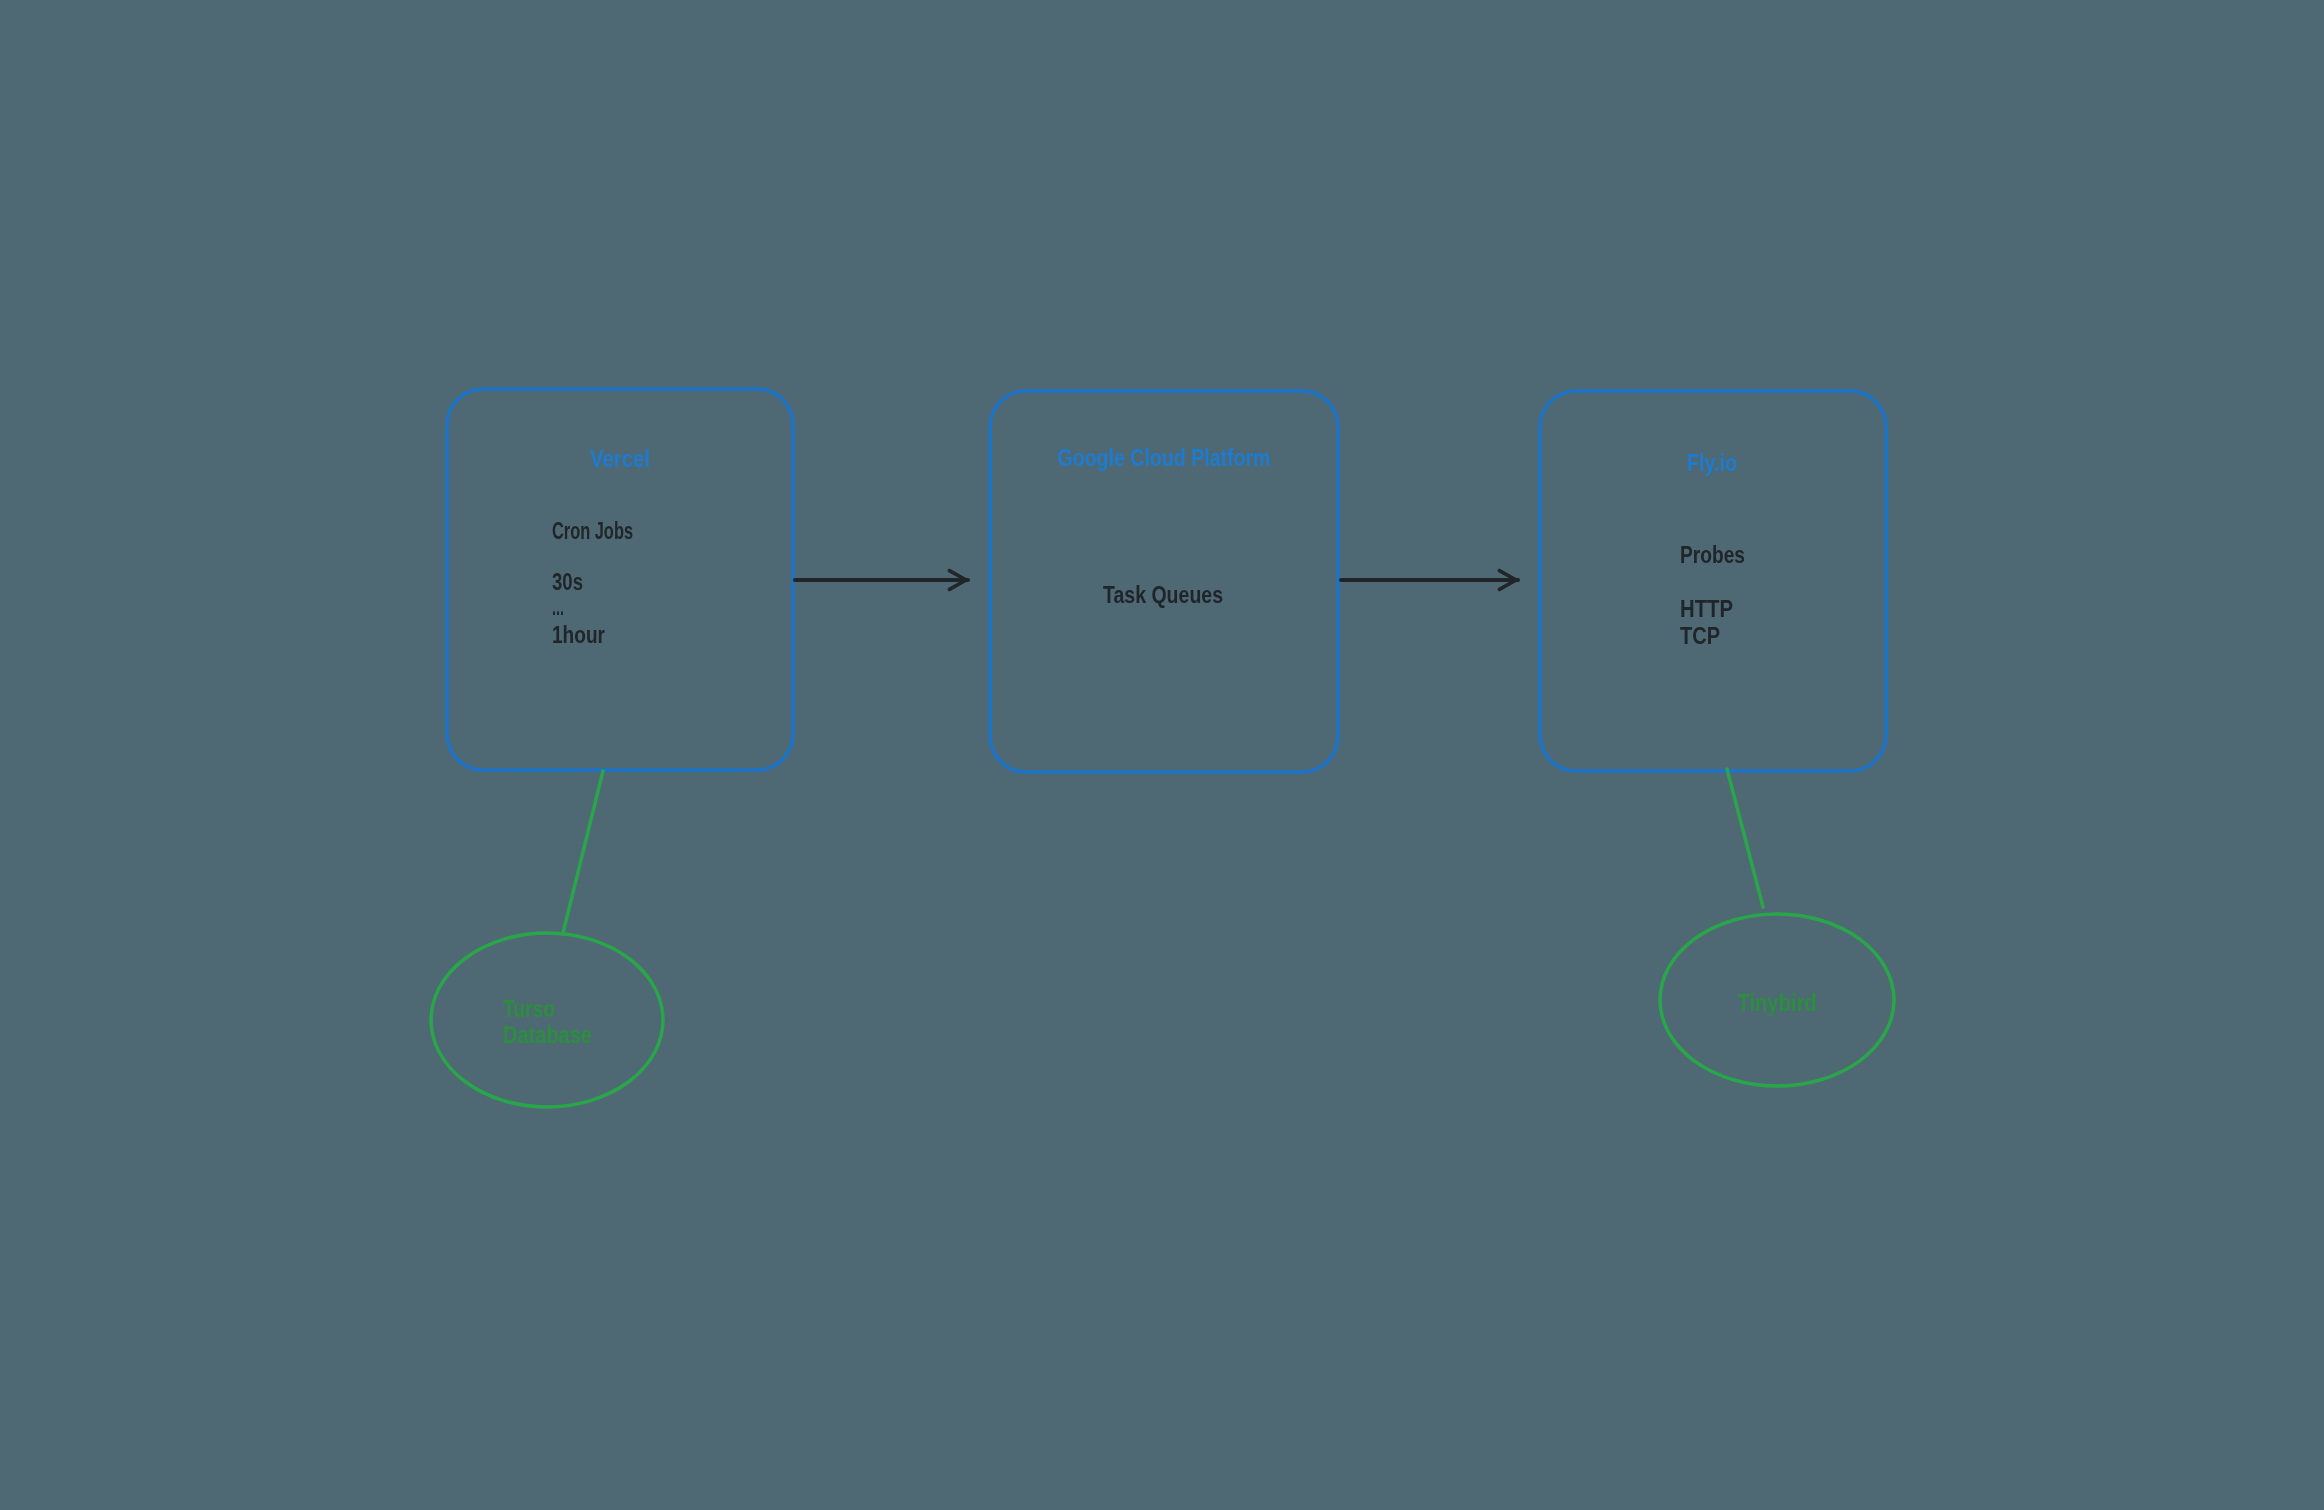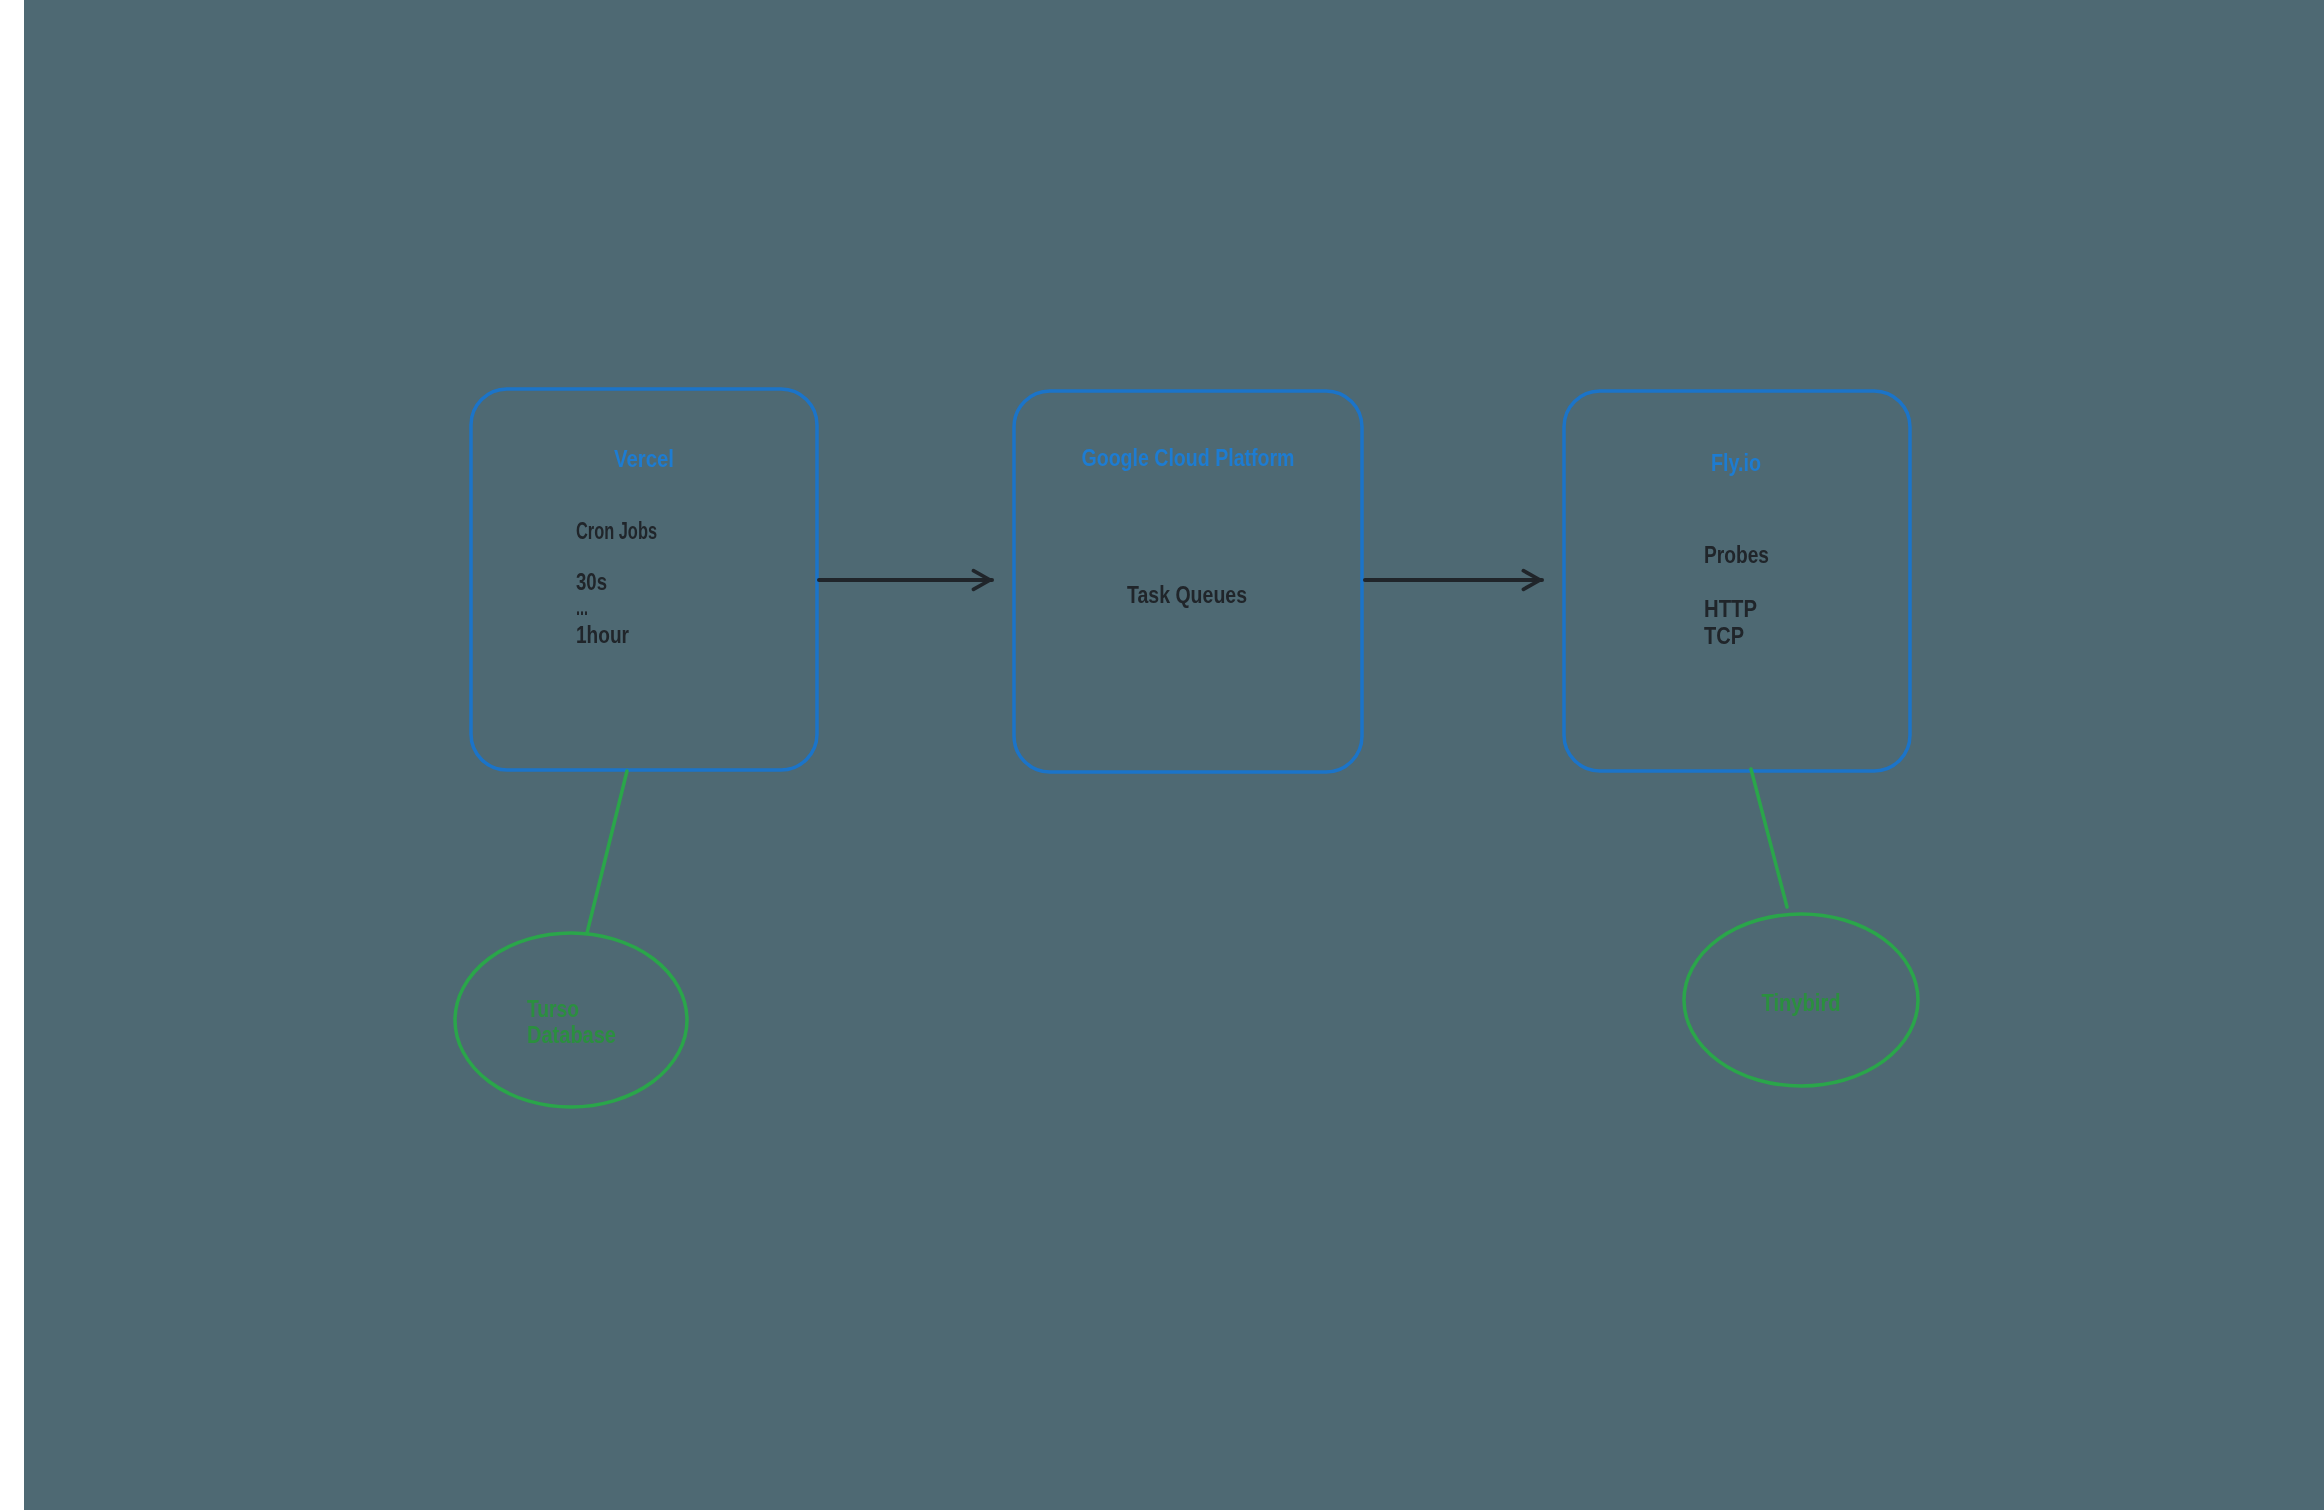--- a/index.html
+++ b/index.html
@@ -8,21 +8,20 @@
     width: 2324px;
     height: 1510px;
     overflow: hidden;
     font-family: "Liberation Sans", sans-serif;
   }
   .canvas {
     position: absolute;
     inset: 0;
     width: 2029px;
     height: 1510px;
-    padding-left: 24px;
   }
   svg text {
     font-family: "Liberation Sans", sans-serif;
   }
   .node-title {
     font-size: 24px;
     font-weight: 700;
   }
   .node-body {
     font-size: 24px;

